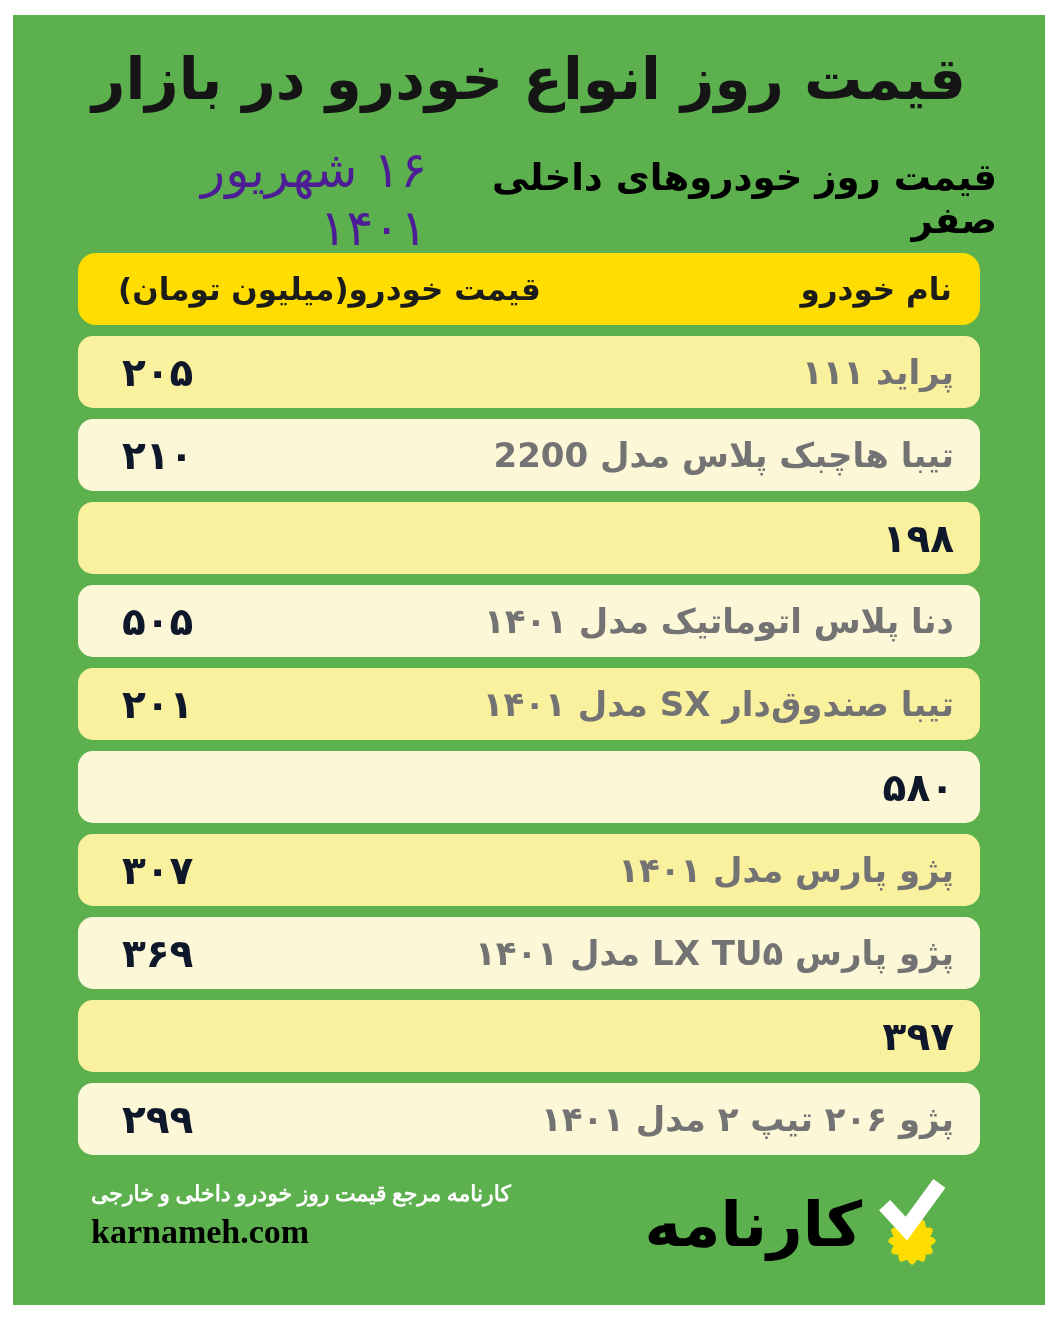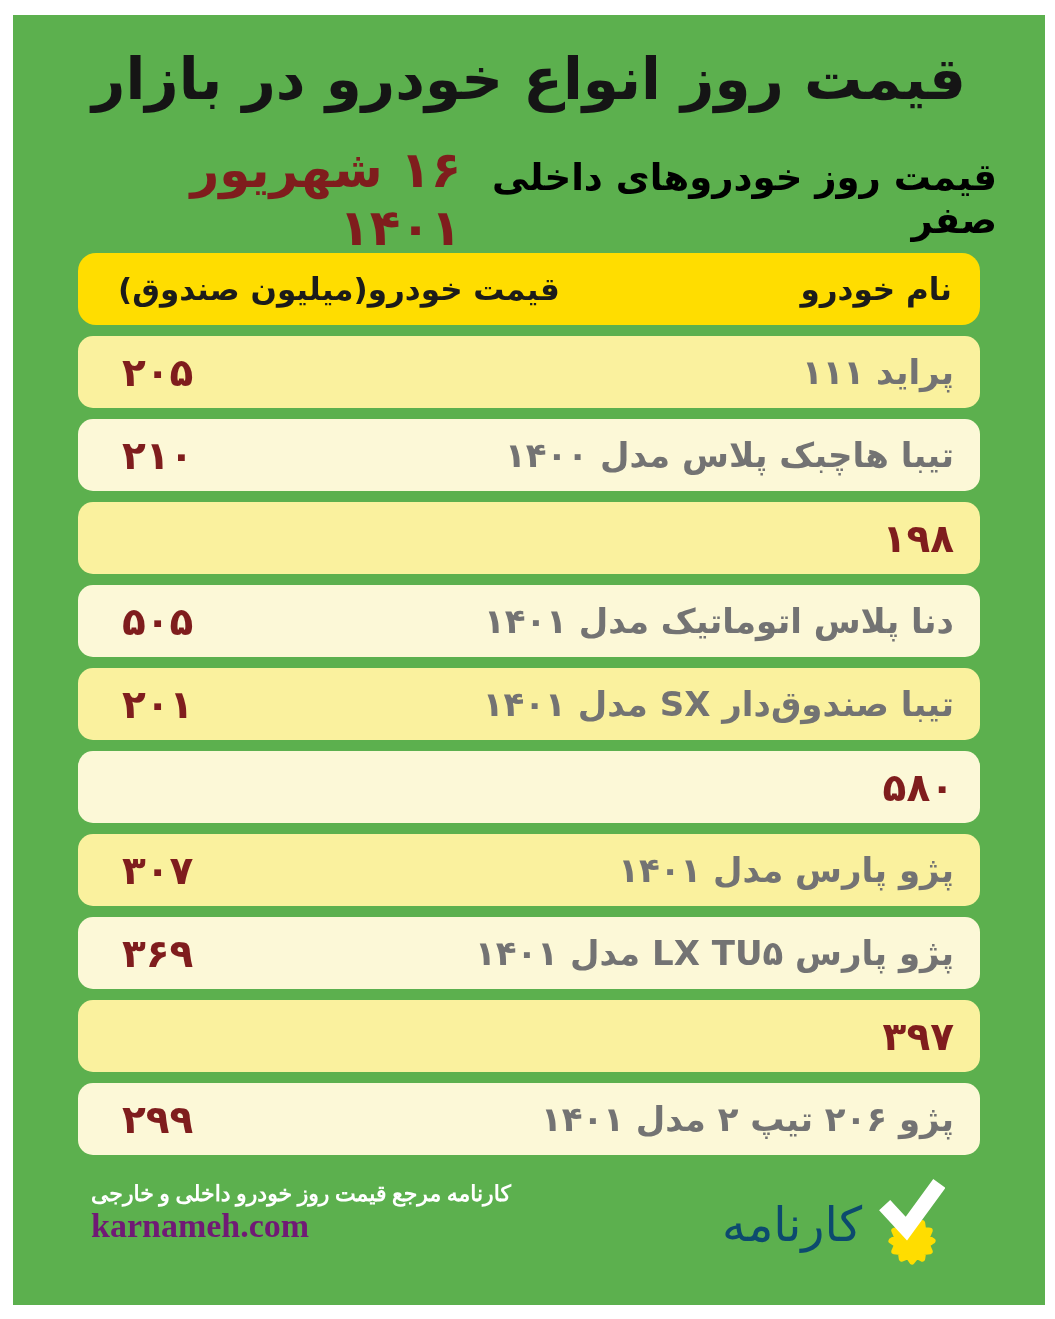--- a/index.html
+++ b/index.html
@@ -18,79 +18,79 @@
     position:absolute; top:30px; left:0; right:0;
     text-align:center; font-size:58px; font-weight:bold;
     color:#151515; letter-spacing:0;
   }
   
   .subrow {
     position:absolute; top:148px; right:48px; left:84px;
     display:flex; justify-content:space-between; align-items:center; height:72px;
   }
   .subtitle { font-size:37px; font-weight:bold; color:#000000; }
-  .date     { font-size:50px; font-weight:bold; color:#7f1d1d; }
+  .date     { font-size:50px; font-weight:normal; color:#4c1d95; }
   
   .thead {
     position:absolute; top:238px; left:65px; right:65px; height:72px;
     background:#FFDD00; border-radius:18px;
     display:flex; justify-content:space-between; align-items:center;
     padding:0 28px 0 40px;
     font-size:31px; font-weight:bold; color:#1c1c1a;
   }
   .rows {
     position:absolute; top:321px; left:65px; right:65px;
     display:flex; flex-direction:column; gap:11px;
   }
   .row {
     height:72px; border-radius:15px;
     display:flex; justify-content:space-between; align-items:center;
     padding:0 26px 0 44px;
   }
   .row:nth-child(odd)  { background:#FAF19E; }
   .row:nth-child(even) { background:#FCF8D7; }
   .cell-name  { font-size:34px; font-weight:bold; color:#737373; }
-  .cell-price { font-size:39px; font-weight:bold; color:#7f1d1d; letter-spacing:2px; }
+  .cell-price { font-size:39px; font-weight:bold; color:#0f172a; letter-spacing:2px; }
   
   .footer {
     position:absolute; top:1160px; left:78px; right:100px;
     display:flex; justify-content:space-between; align-items:flex-start;
   }
   .brand-block { display:flex; align-items:center; gap:17px; height:98px; }
   .medal { width:66px; height:96px; flex:0 0 auto; }
-  .brand { font-size:48px; font-weight:normal; color:#0c4a6e; }
+  .brand { font-size:62px; font-weight:bold; color:#000000; }
   .site-block { text-align:left; direction:rtl; padding-top:6px;font-family:Liberation Serif, serif; }
   .tagline { font-size:22px; font-weight:bold; color:#ffffff; text-align:left; }
-  .website { font-size:34px; font-weight:bold; color:#701a75; direction:ltr; text-align:left; }
+  .website { font-size:34px; font-weight:bold; color:#000000; direction:ltr; text-align:left; margin-top:6px; }
 </style>
 </head>
 <body>
 
 <div class="page">
   <div class="canvas">
 
     <div class="title">قیمت روز انواع خودرو در بازار</div>
 
     <div class="subrow">
       <div class="subtitle">قیمت روز خودروهای داخلی صفر</div>
       <div class="date">۱۶ شهریور ۱۴۰۱</div>
     </div>
 
     <div class="thead">
       <div class="th-name">نام خودرو</div>
-      <div class="th-price">قیمت خودرو(میلیون صندوق)</div>
+      <div class="th-price">قیمت خودرو(میلیون تومان)</div>
     </div>
 
     <div class="rows">
         <div class="row">
     <div class="cell-name">پراید ۱۱۱</div>
     <div class="cell-price">۲۰۵</div>
   </div>
         <div class="row">
-    <div class="cell-name">تیبا هاچبک پلاس مدل ۱۴۰۰</div>
+    <div class="cell-name">تیبا هاچبک پلاس مدل 2200</div>
     <div class="cell-price">۲۱۰</div>
   </div>
         <div class="row">
     <div class="cell-price">۱۹۸</div>
   </div>
         <div class="row">
     <div class="cell-name">دنا پلاس اتوماتیک مدل ۱۴۰۱</div>
     <div class="cell-price">۵۰۵</div>
   </div>
         <div class="row">

